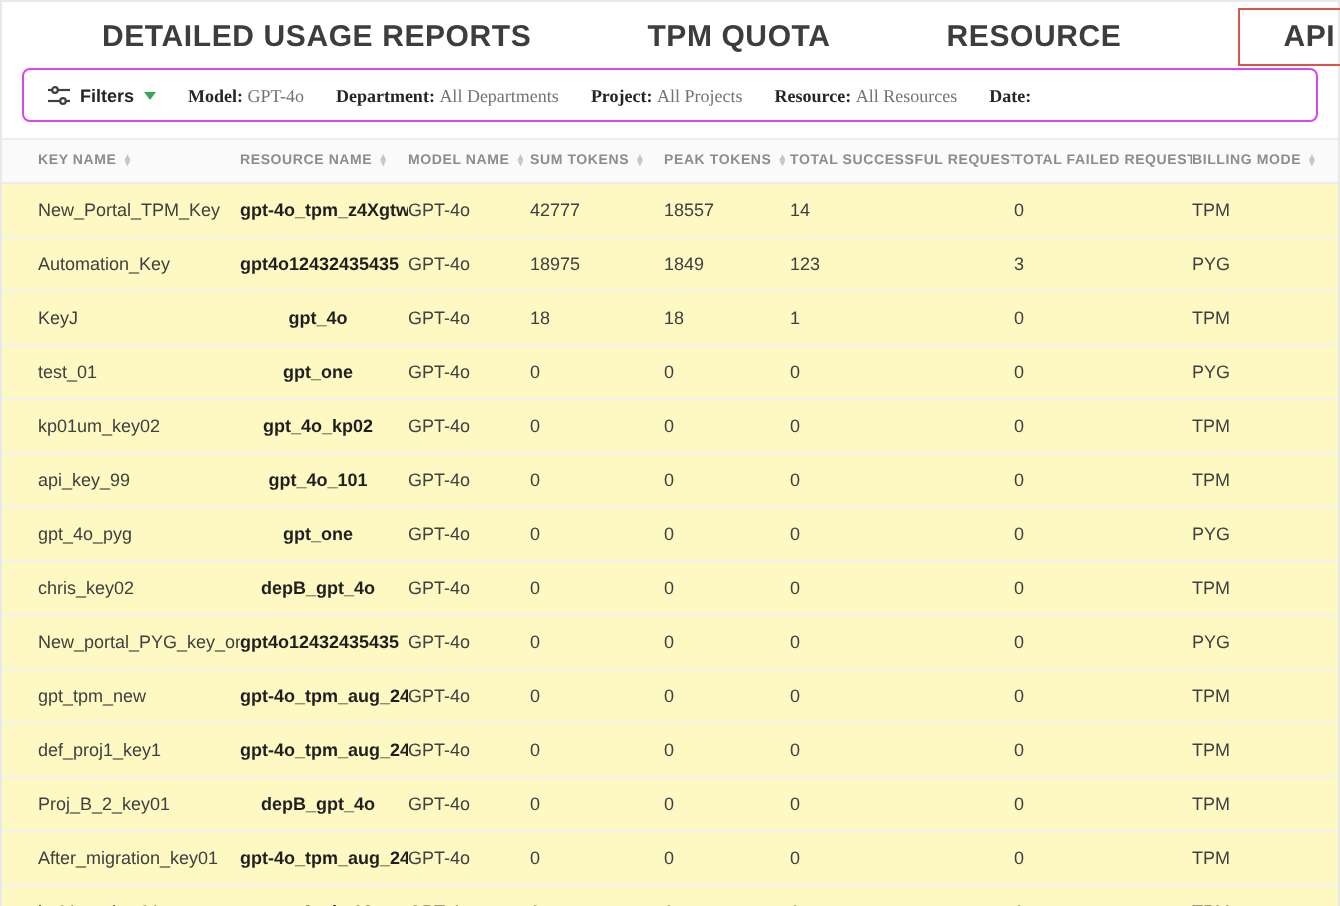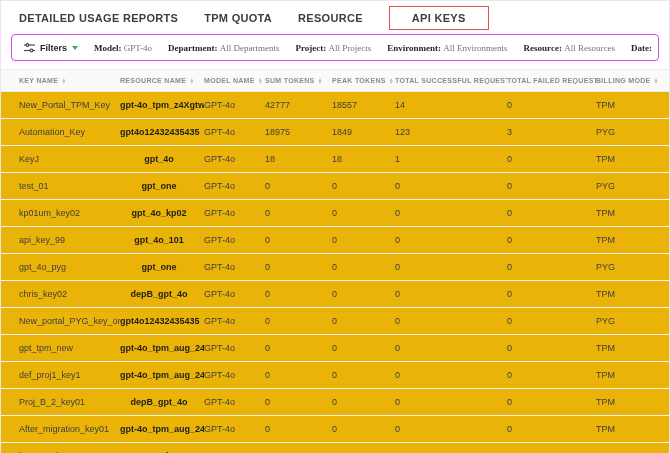--- a/index.html
+++ b/index.html
@@ -2,22 +2,22 @@
 <html><head>
 <meta charset="utf-8">
 <style>
   * { box-sizing: border-box; margin: 0; padding: 0; }
   html,body { width: 670px; height: 453px; overflow: hidden; background: #fff;
     font-family: "Liberation Sans", sans-serif; color: #404040; }
   .page { width: 670px; height: 453px; border: 1px solid #e8e8e8; background: #fff; }
 
   
   .tabbar { display: flex; align-items: center; gap: 26px; padding: 9px 18px 7px 18px; height: 32px; }
-  .tab { font-size: 11px; font-weight: 700; letter-spacing: .3px; color: #3d3d3d;
-    text-transform: uppercase; cursor: pointer; padding: 5px 0; white-space: nowrap; }
+  .tab { font-size: 15px; font-weight: 700; letter-spacing: .3px; color: #3d3d3d;
+    text-transform: uppercase; cursor: pointer; padding: 5px 0; white-space: nowrap; margin-left: 32px; }
   .tab.active { border: 1.5px solid #e0514c; padding: 5px 22px; }
 
   
   .filterbar { margin: 1px 10px 8px 10px; border: 1px solid #d946ef; border-radius: 4px;
     height: 27px; display: flex; align-items: center; padding: 0 12px; gap: 16px; background: #fff; }
   .filters-btn { display: flex; align-items: center; gap: 5px; font-size: 9px; font-weight: 700;
     color: #262626; cursor: pointer; }
   .caret { width: 0; height: 0; border-left: 3.5px solid transparent; border-right: 3.5px solid transparent;
     border-top: 4.5px solid #3aa757; margin-top: 1px; }
   .f-item { font-size: 9px; white-space: nowrap; font-family: Liberation Serif, serif; }
@@ -27,21 +27,21 @@
 
   
   .grid-row { display: grid; grid-template-columns: 101px 84px 61px 67px 63px 112px 89px 80px;
     padding-left: 18px; align-items: center; }
   .thead { background: #fafafa; border-top: 1px solid #ececec; border-bottom: 1px solid #ececec;
     height: 23px; }
   .th { display: flex; align-items: center; gap: 3px; font-size: 7px; font-weight: 700;
     letter-spacing: .3px; color: #8c8c8c; text-transform: uppercase; cursor: pointer; white-space: nowrap;
     overflow: hidden; padding-right: 4px; }
   .sort { display: inline-flex; flex-direction: column; line-height: .58; font-size: 5px; color: #c4c4c4; }
-  .tr { height: 27px; border-bottom: 1px solid #f2f2f2; font-size: 9px; background: #eab308; }
+  .tr { height: 27px; border-bottom: 1px solid #f2f2f2; font-size: 9px; background: #fef9c3; }
   .td { white-space: nowrap; overflow: hidden; padding-right: 6px; color: #404040; }
   .td.res { font-weight: 700; color: #1f1f1f; text-align: center; }
   svg { display: block; }
 </style>
 </head>
 <body>
 
 <div class="page">
 
   <div class="tabbar">
@@ -61,21 +61,20 @@
             <circle cx="7.5" cy="7.5" r="1.4" fill="#fff"></circle>
         </svg>
       </span>
       <span>Filters</span>
       <span class="caret"></span>
     </div>
     <div style="display:flex;gap:16px;align-items:center;">
         <div class="f-item"><b>Model: </b><span>GPT-4o</span></div>
         <div class="f-item"><b>Department: </b><span>All Departments</span></div>
         <div class="f-item"><b>Project: </b><span>All Projects</span></div>
-        <div class="f-item"><b>Environment: </b><span>All Environments</span></div>
         <div class="f-item"><b>Resource: </b><span>All Resources</span></div>
         <div class="f-item"><b>Date: </b></div>
       </div>
     <div class="spacer"></div>
 
   </div>
 
   <div class="grid-row thead">
       <div class="th">
         <span>KEY NAME</span>

